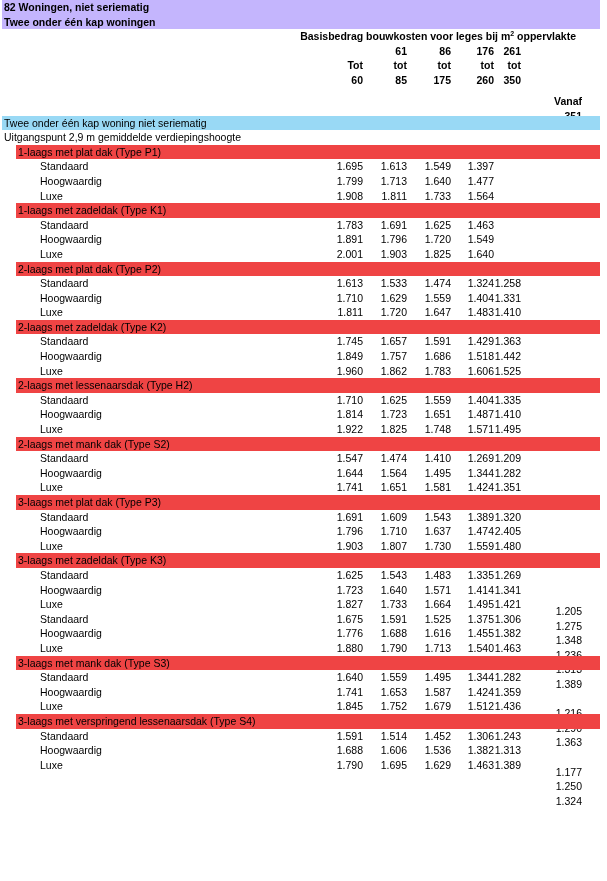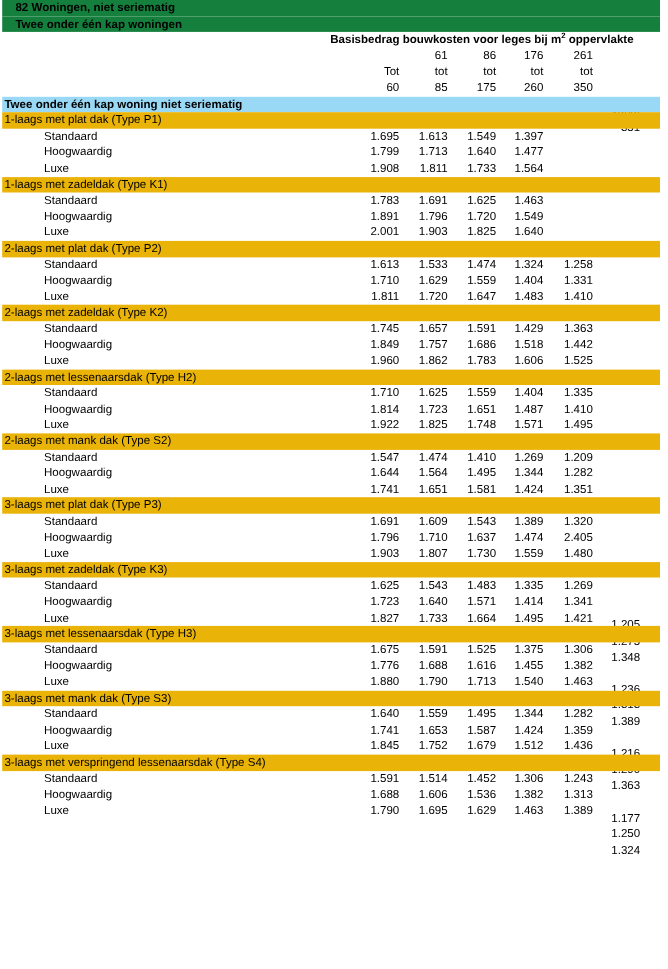--- a/index.html
+++ b/index.html
@@ -22,61 +22,63 @@
       top: 0;
       width: 598px;
     }
     .row {
       position: relative;
       height: 14.6px;
       line-height: 14.6px;
       white-space: nowrap;
     }
     .yellow {
-      background: #15803d;
+      background: #c4b5fd;
       font-weight: bold;
-      padding-left: 12px;
+      padding-left: 2px;
     }
     .blue {
       background: #99d9f5;
-      font-weight: bold;
+      font-weight: normal;
       padding-left: 2px;
+      margin-top: 28px;
     }
     .gray {
-      background: #eab308;
+      background: #ef4444;
       padding-left: 2px;
+      margin-left: 14px;
     }
     .plain {
       padding-left: 2px;
     }
     .item-label {
       position: absolute;
       left: 38px;
       top: 0;
       text-align: center;
     }
     .num {
       position: absolute;
       top: 0;
       width: 40px;
       text-align: right;
     }
     .c0 { left: 321px; }
     .c1 { left: 365px; }
     .c2 { left: 409px; }
     .c3 { left: 452px; }
-    .c4 { left: 497px; }
+    .c4 { left: 479px; }
     .c5 { left: 540px; margin-top: 36px; }
     .hdr {
       position: relative;
       height: 14.6px;
       line-height: 14.6px;
       font-weight: bold;
     }
-    .hdr .num { font-weight: normal; }
+    .hdr .num { font-weight: bold; }
     .hdr-title {
       position: absolute;
       right: 24px;
       top: 0;
     }
     .hdr-title sup {
       font-size: 7px;
       line-height: 0;
       vertical-align: super;
     }
@@ -110,20 +112,21 @@
   <div class="hdr">
     <span class="num c0">60</span>
     <span class="num c1">85</span>
     <span class="num c2">175</span>
     <span class="num c3">260</span>
     <span class="num c4">350</span>
     <span class="num c5">351</span>
   </div>
 
   <div class="row blue">Twee onder één kap woning niet seriematig</div>
+  <div class="row plain">Uitgangspunt 2,9 m gemiddelde verdiepingshoogte</div>
 
   <div id="groups">
       <div class="row gray">1-laags met plat dak (Type P1)</div>
       <div class="row">
         <span class="item-label">Standaard</span>
         <span class="num c0">1.695</span>
         <span class="num c1">1.613</span>
         <span class="num c2">1.549</span>
         <span class="num c3">1.397</span>
         <span class="num c4"></span>
@@ -336,21 +339,20 @@
       </div>
       <div class="row">
         <span class="item-label">Luxe</span>
         <span class="num c0">1.827</span>
         <span class="num c1">1.733</span>
         <span class="num c2">1.664</span>
         <span class="num c3">1.495</span>
         <span class="num c4">1.421</span>
         <span class="num c5">1.348</span>
       </div>
-      <div class="row gray">3-laags met lessenaarsdak (Type H3)</div>
       <div class="row">
         <span class="item-label">Standaard</span>
         <span class="num c0">1.675</span>
         <span class="num c1">1.591</span>
         <span class="num c2">1.525</span>
         <span class="num c3">1.375</span>
         <span class="num c4">1.306</span>
         <span class="num c5">1.236</span>
       </div>
       <div class="row">

